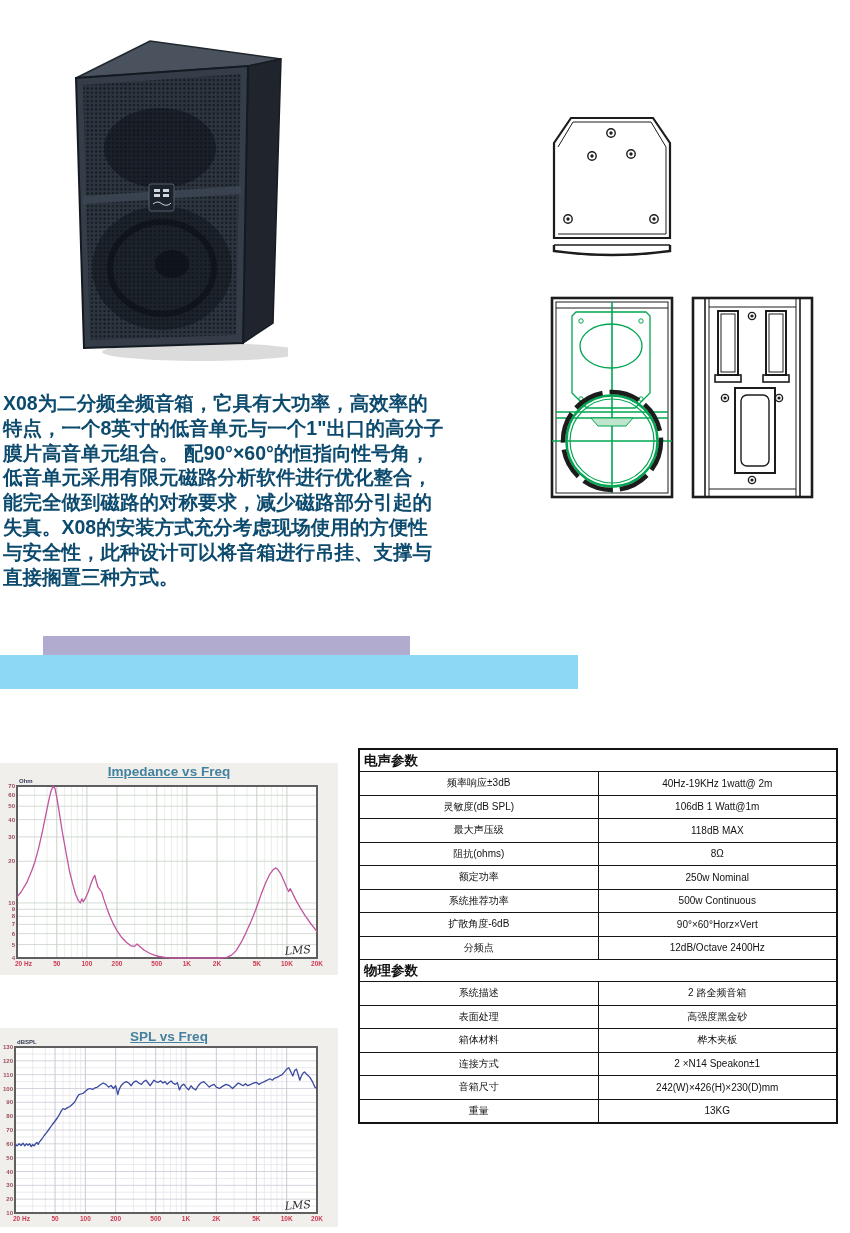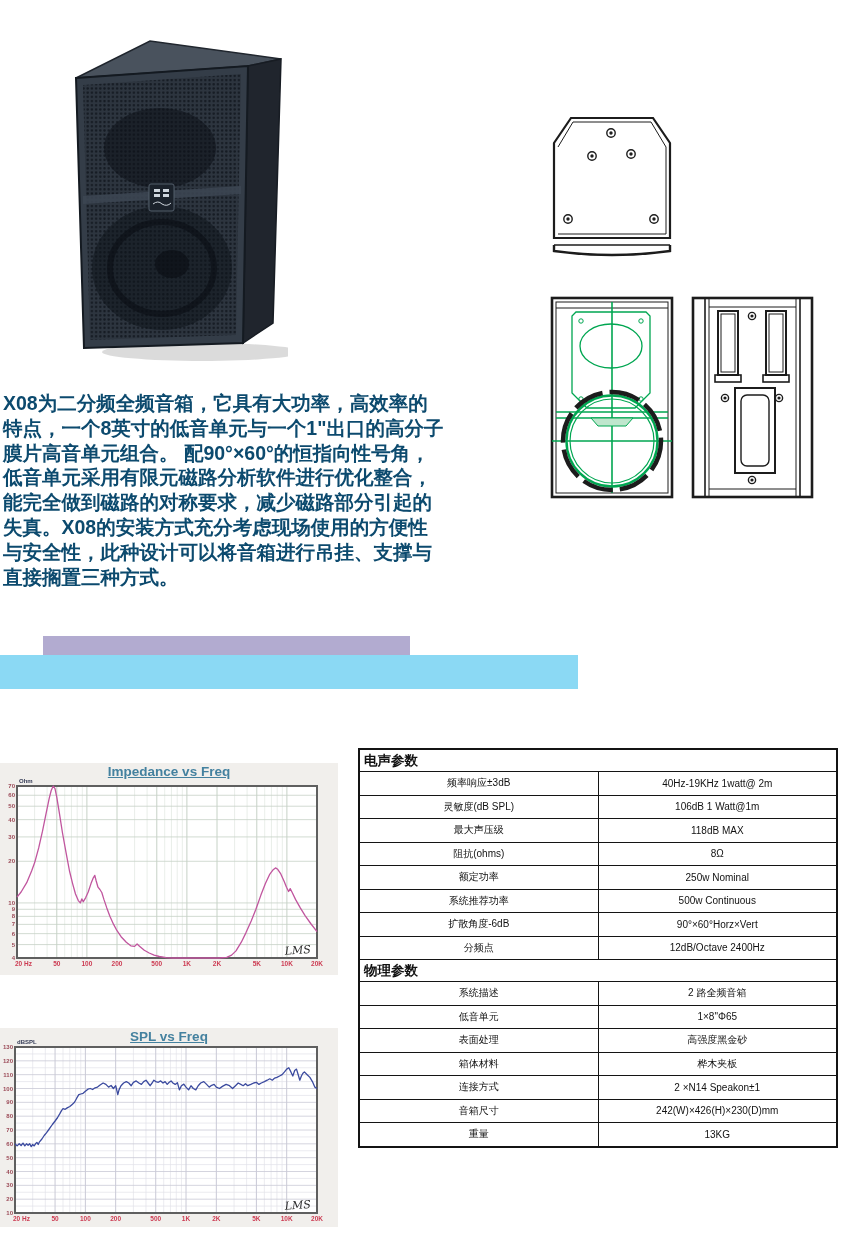--- a/index.html
+++ b/index.html
@@ -360,24 +360,20 @@
         <td>12dB/Octave 2400Hz</td>
       </tr>
       <tr>
         <td colspan="2" class="sec">物理参数</td>
       </tr>
       <tr>
         <td class="lbl">系统描述</td>
         <td>2 路全频音箱</td>
       </tr>
       <tr>
-        <td class="lbl">低音单元</td>
-        <td>1×8"Φ65</td>
-      </tr>
-      <tr>
         <td class="lbl">表面处理</td>
         <td>高强度黑金砂</td>
       </tr>
       <tr>
         <td class="lbl">箱体材料</td>
         <td>桦木夹板</td>
       </tr>
       <tr>
         <td class="lbl">连接方式</td>
         <td>2 ×N14 Speakon±1</td>

